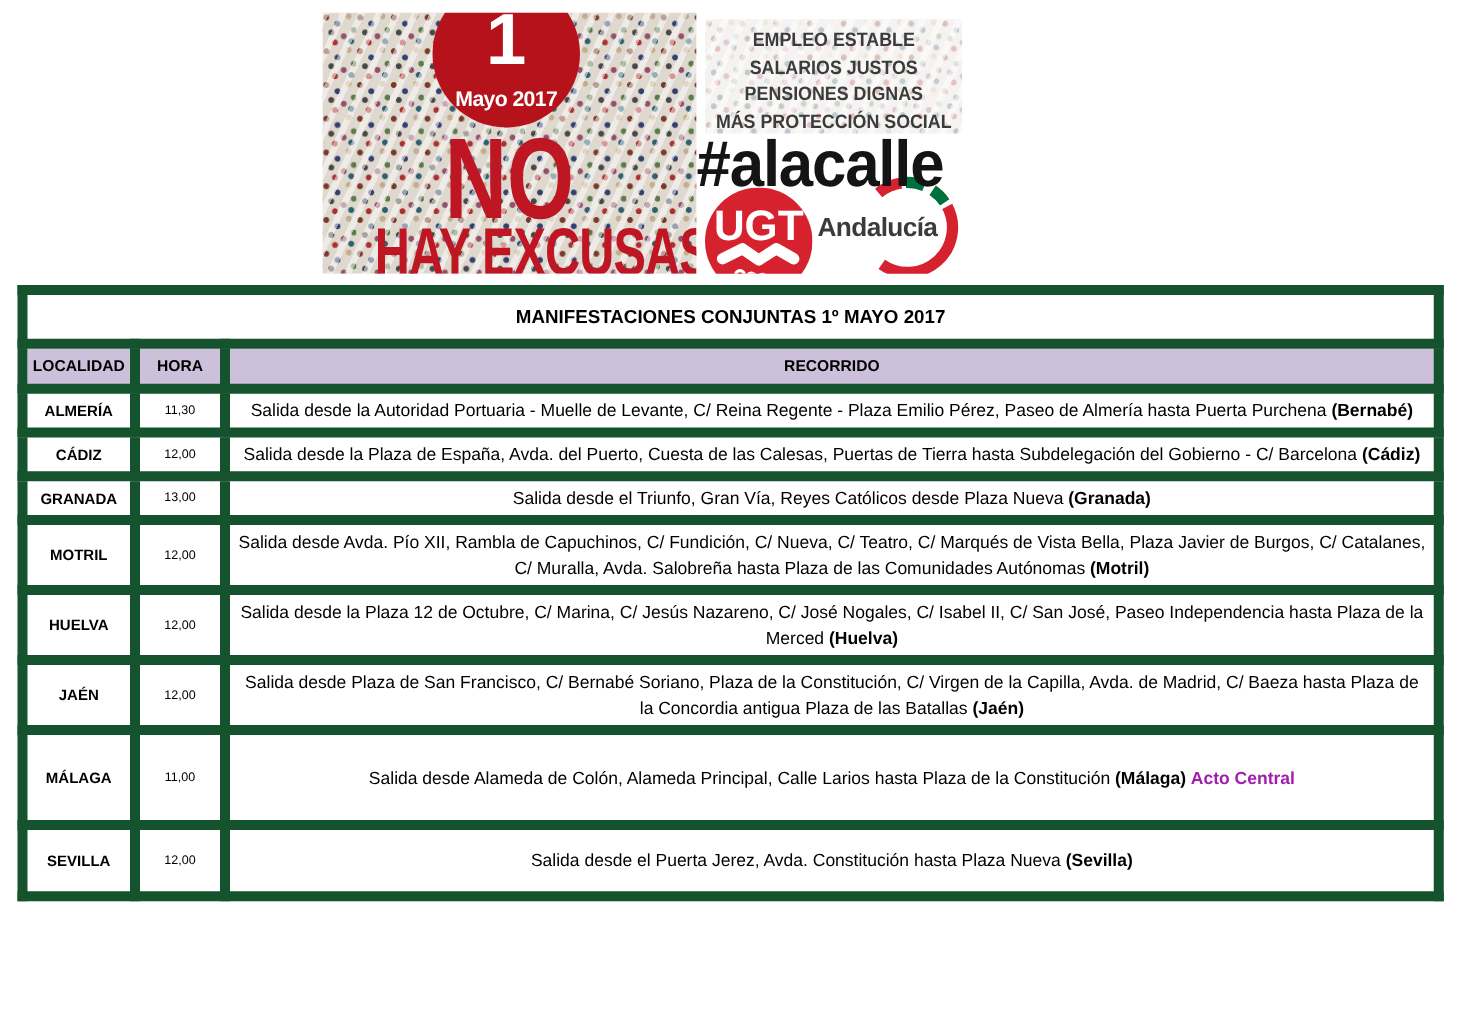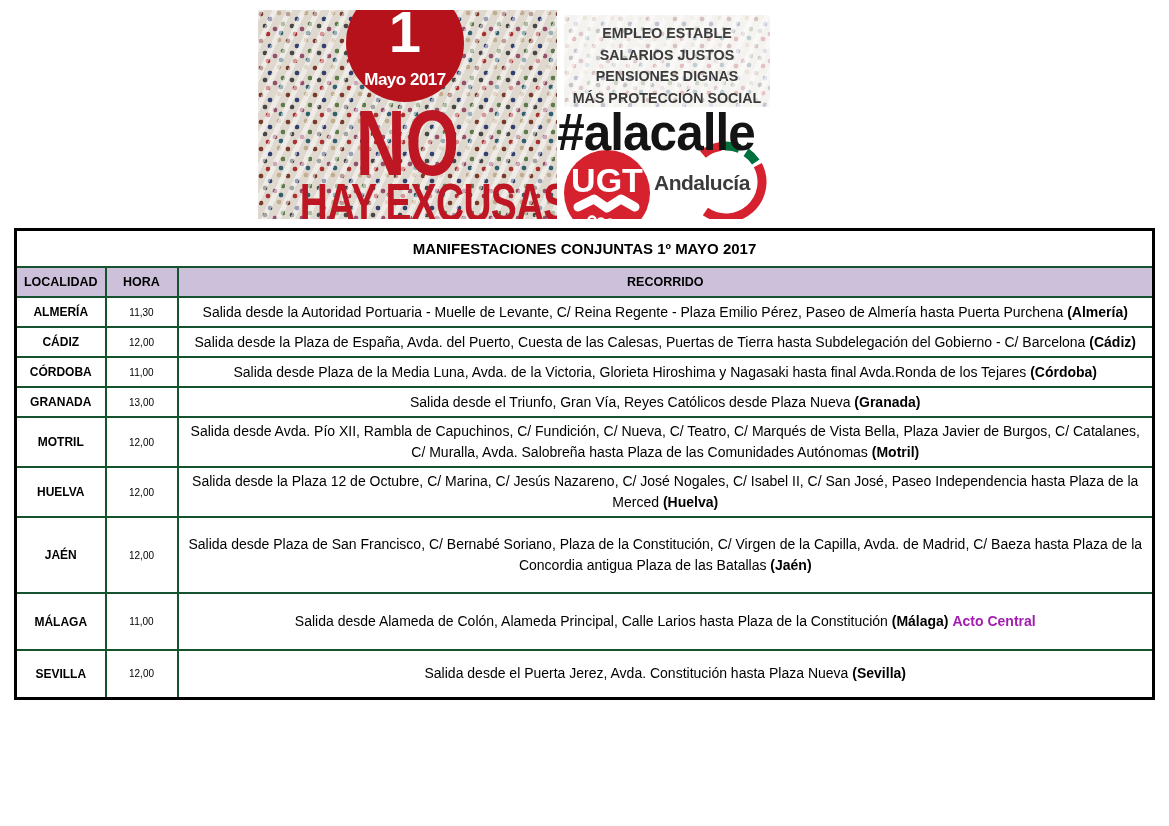--- a/index.html
+++ b/index.html
@@ -48,21 +48,21 @@
     color:var(--hashtag-black,#141414);font-weight:bold;font-size:52px;line-height:1;letter-spacing:-1px;
     transform:scaleX(.95);transform-origin:50% 0;}
   .ugt-logo{position:absolute;left:6px;top:140px;}
   .andalucia-label{position:absolute;left:96px;top:161px;font-size:21px;font-weight:bold;
     color:var(--slogan-gray,#3b3b3b);letter-spacing:-.5px;}
   .andalucia-arc{position:absolute;left:142px;top:128px;}
 
   
   table.events{position:absolute;left:14px;top:228px;width:1141px;border-collapse:collapse;
     table-layout:fixed;border:3px solid #000;background:#fff;}
-  table.events td, table.events th{border:2px solid #14532d;overflow:hidden;}
+  table.events td, table.events th{border:8px solid #14532d;overflow:hidden;}
   .title-cell{height:33px;text-align:center;font-weight:bold;font-size:15px;}
   th.colhead{background:var(--header-row-lavender,#ccc0da);height:26px;font-size:12.5px;
     font-weight:bold;text-align:center;border-bottom:3px solid #000;}
   tbody tr{height:30px;}
   tbody tr:nth-child(7){height:76px;}
   tbody tr:nth-child(8){height:57px;}
   tbody tr:nth-child(9){height:48px;}
   td.loc{font-weight:bold;font-size:12px;text-align:center;vertical-align:middle;padding:2px;}
   td.hora{font-size:10px;text-align:center;vertical-align:middle;}
   td.rec{font-size:14px;text-align:center;vertical-align:middle;line-height:1.5;padding:3px 6px;}
@@ -133,31 +133,26 @@
       <tr>
         <th class="colhead">LOCALIDAD</th>
         <th class="colhead">HORA</th>
         <th class="colhead">RECORRIDO</th>
       </tr>
     </thead>
     <tbody>
         <tr>
           <td class="loc">ALMERÍA</td>
           <td class="hora">11,30</td>
-          <td class="rec"><span>Salida desde la Autoridad Portuaria - Muelle de Levante, C/ Reina Regente - Plaza Emilio Pérez, Paseo de Almería hasta Puerta Purchena  </span><span class="b">(Almería)</span></td>
+          <td class="rec"><span>Salida desde la Autoridad Portuaria - Muelle de Levante, C/ Reina Regente - Plaza Emilio Pérez, Paseo de Almería hasta Puerta Purchena  </span><span class="b">(Bernabé)</span></td>
         </tr>
         <tr>
           <td class="loc">CÁDIZ</td>
           <td class="hora">12,00</td>
           <td class="rec"><span>Salida desde la Plaza de España, Avda. del Puerto, Cuesta de las Calesas, Puertas de Tierra hasta Subdelegación del Gobierno - C/ Barcelona </span><span class="b">(Cádiz)</span></td>
-        </tr>
-        <tr>
-          <td class="loc">CÓRDOBA</td>
-          <td class="hora">11,00</td>
-          <td class="rec"><span>Salida desde Plaza de la Media Luna, Avda. de la Victoria, Glorieta Hiroshima y Nagasaki hasta final Avda.Ronda de los Tejares </span><span class="b">(Córdoba)</span></td>
         </tr>
         <tr>
           <td class="loc">GRANADA</td>
           <td class="hora">13,00</td>
           <td class="rec"><span>Salida desde el Triunfo, Gran Vía, Reyes Católicos desde Plaza Nueva </span><span class="b">(Granada)</span></td>
         </tr>
         <tr>
           <td class="loc">MOTRIL</td>
           <td class="hora">12,00</td>
           <td class="rec"><span>Salida desde Avda. Pío XII, Rambla de Capuchinos, C/ Fundición, C/ Nueva, C/ Teatro, C/ Marqués de Vista Bella, Plaza Javier de Burgos, C/ Catalanes, C/ Muralla, Avda. Salobreña hasta Plaza de las Comunidades Autónomas </span><span class="b">(Motril)</span></td>

